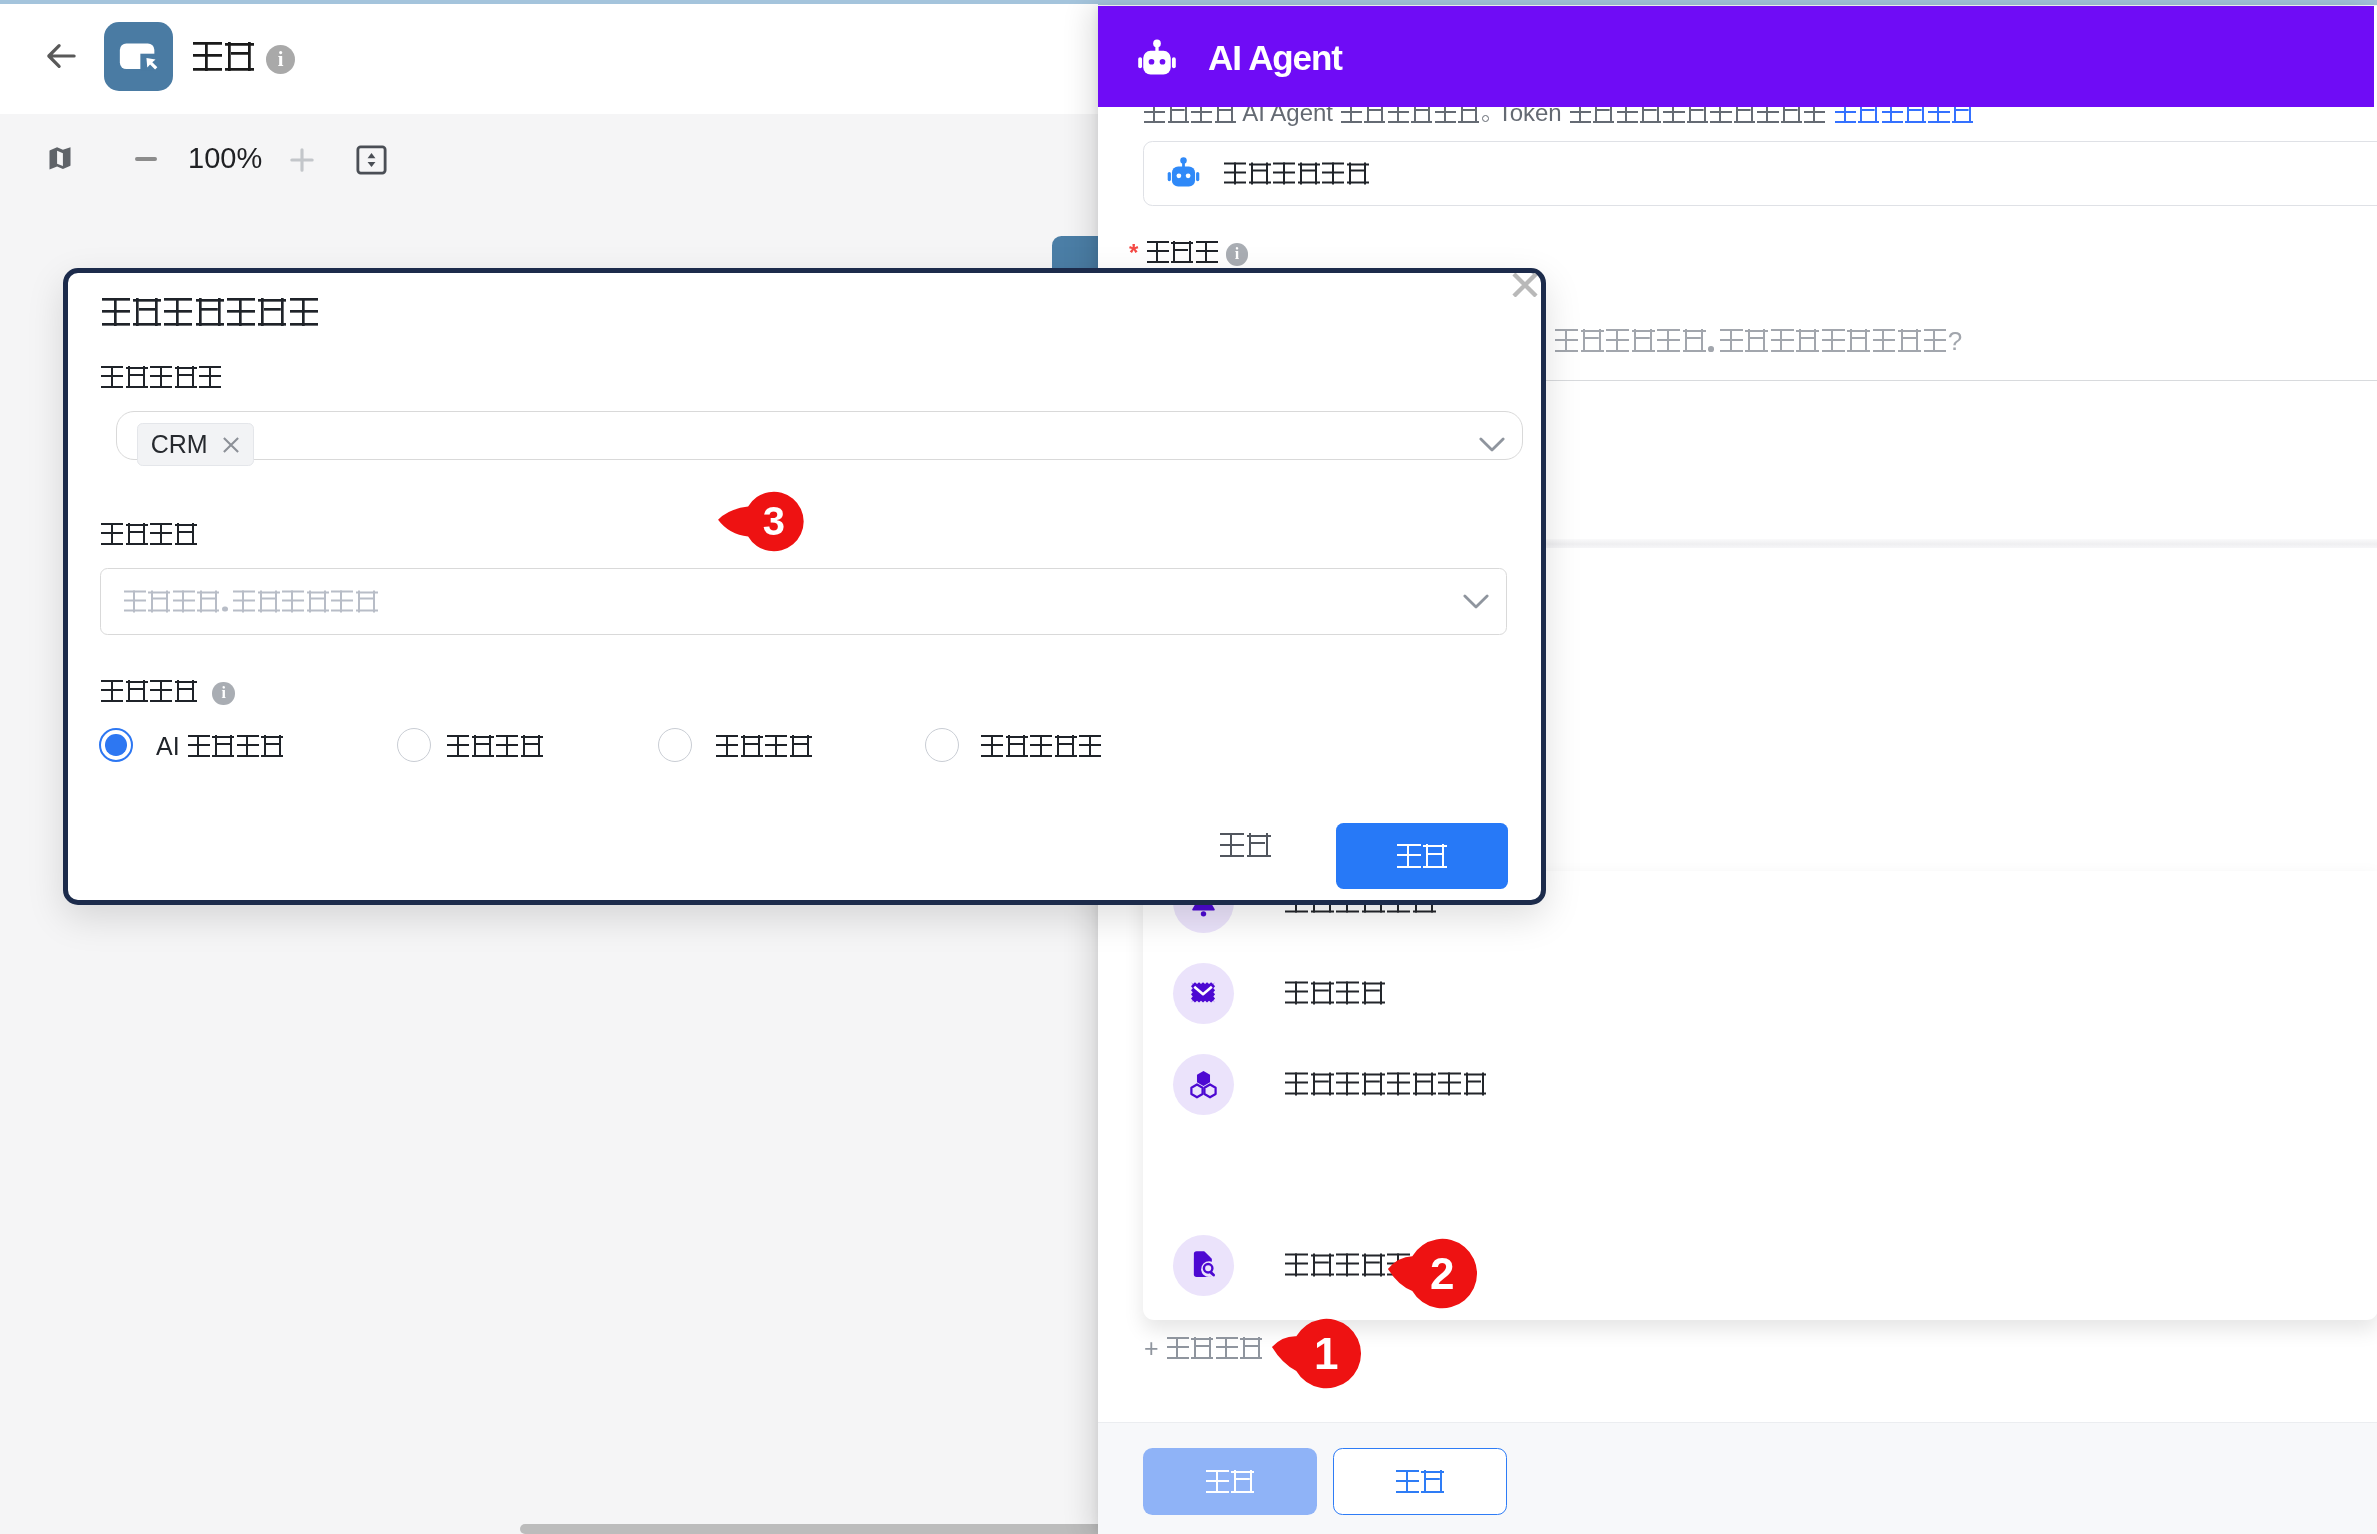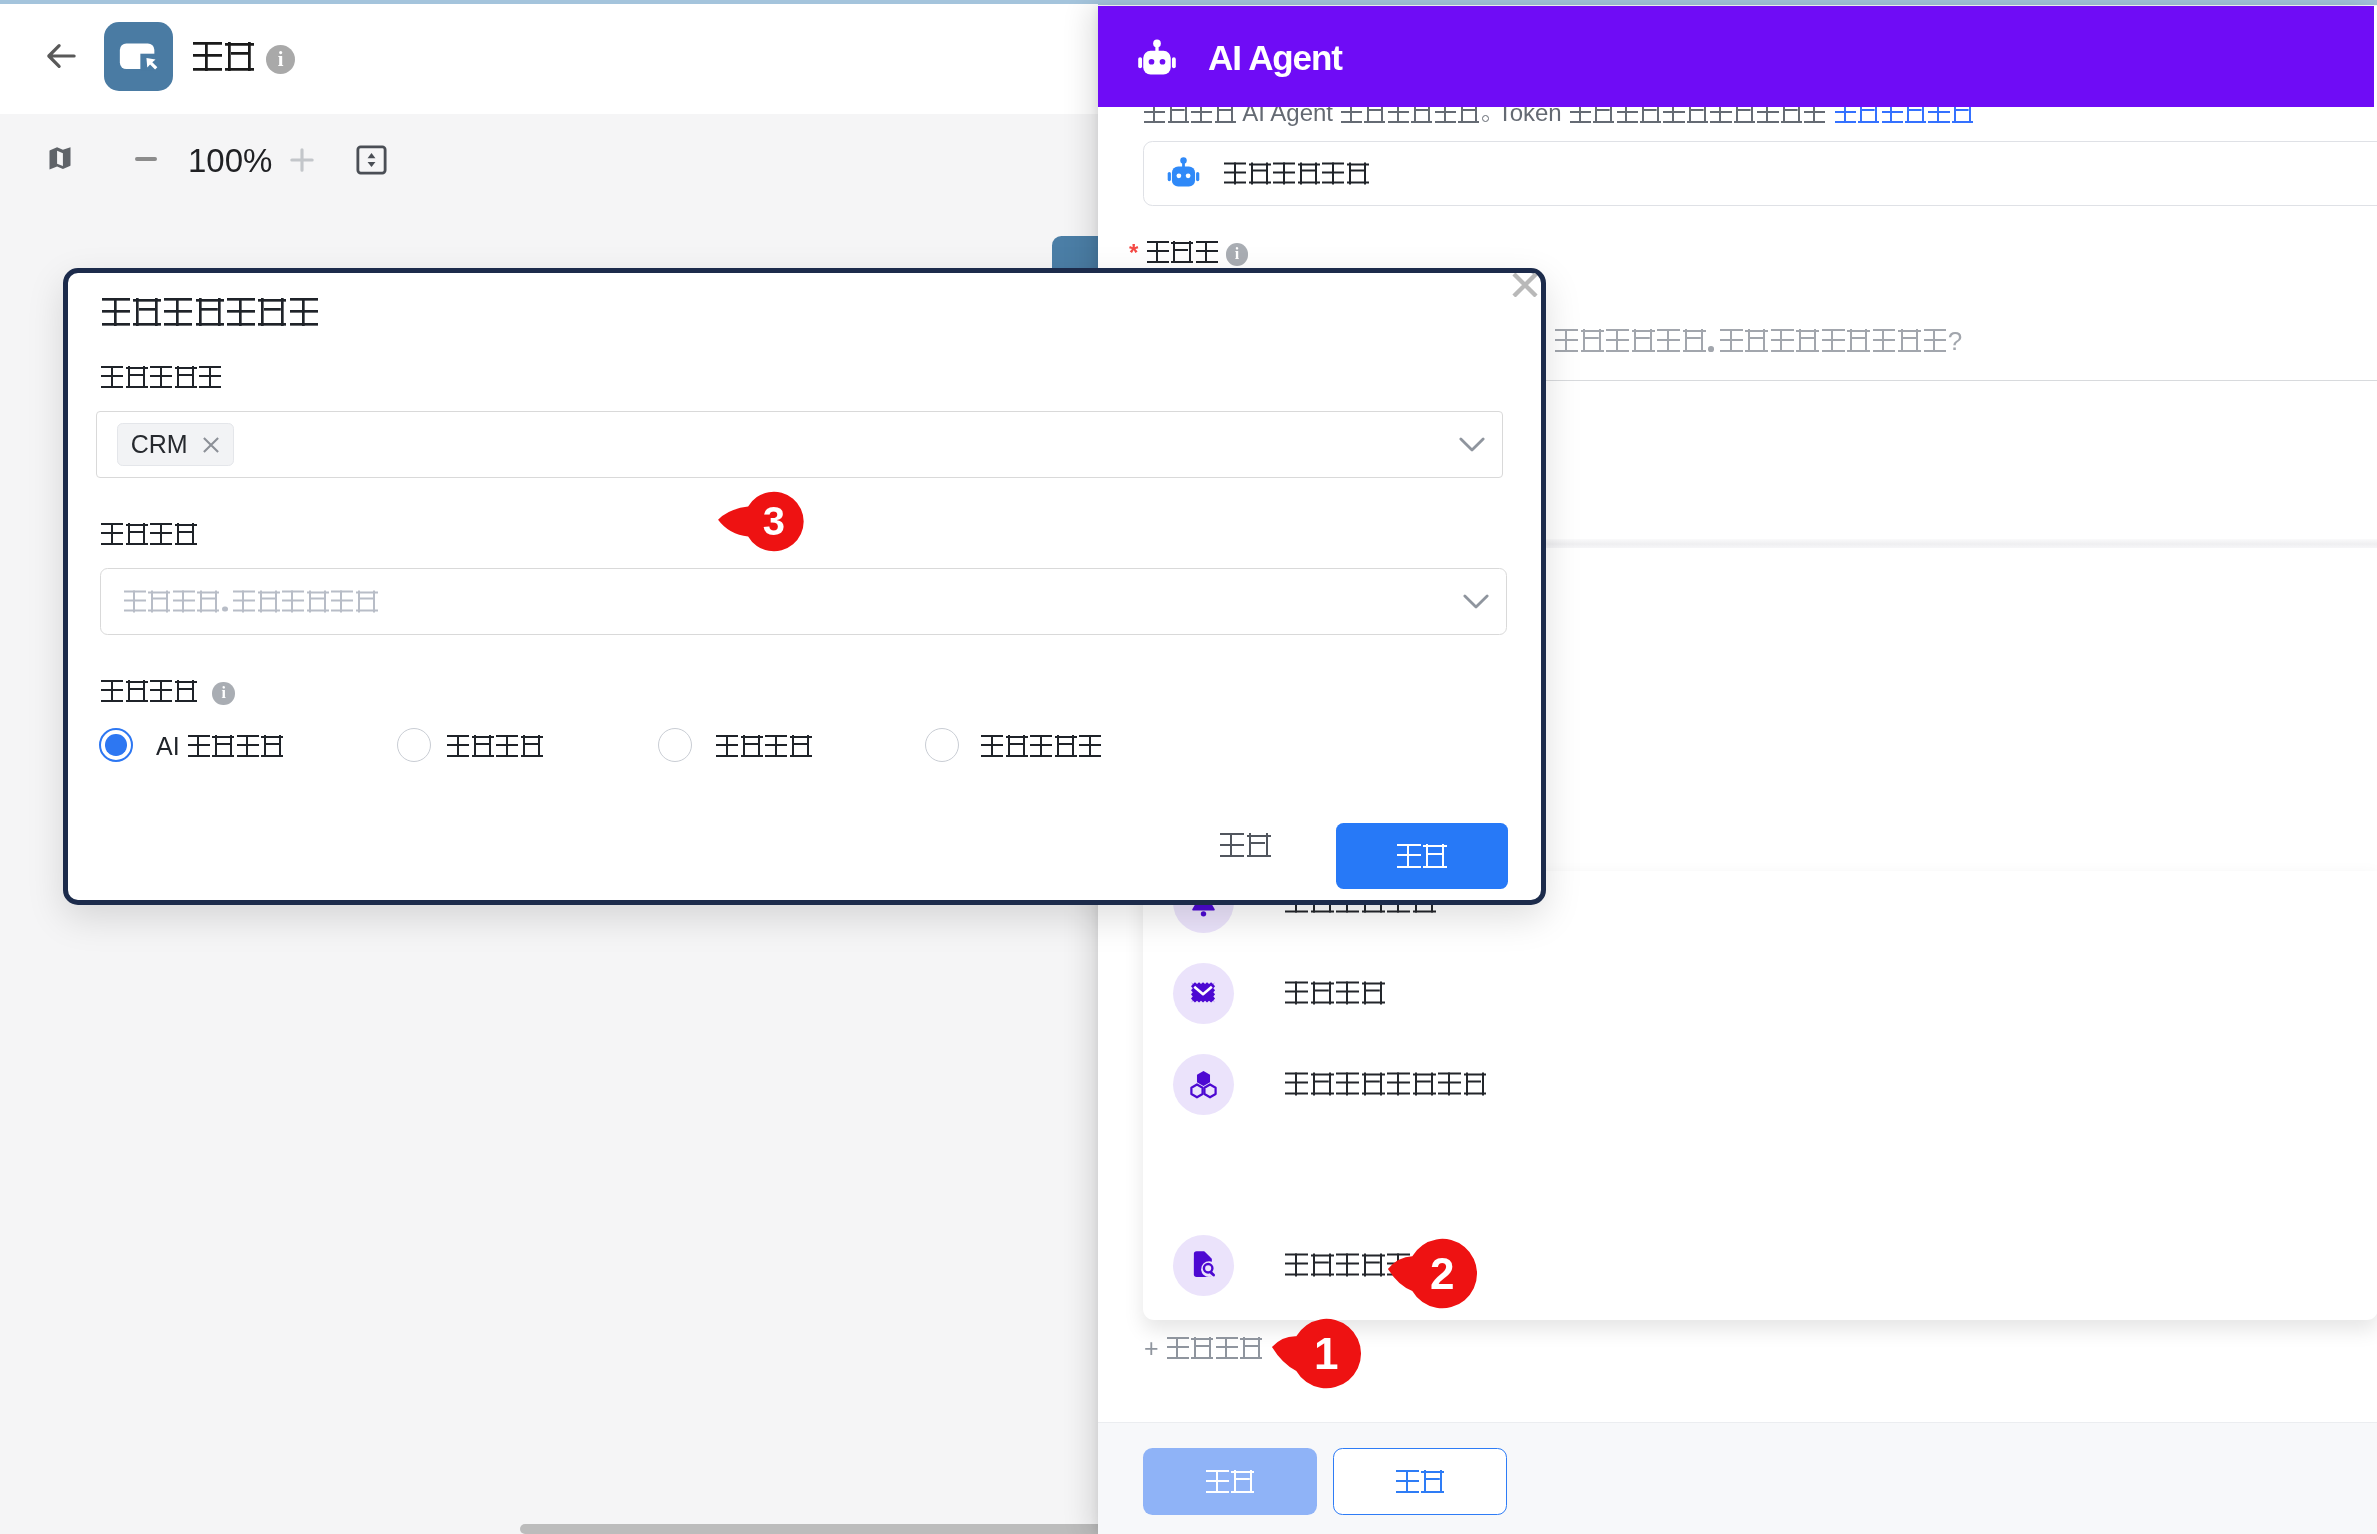--- a/index.html
+++ b/index.html
@@ -69,21 +69,21 @@
 <svg class="abs" style="left:45px;top:41px" width="32" height="30" viewBox="0 0 34 32">
   <path d="M31 16 H5 M15 5 L4 16 L15 27" fill="none" stroke="#595959" stroke-width="3.4" stroke-linecap="round" stroke-linejoin="round"></path>
 </svg>
 <div class="abs" style="left:191px;top:38px;font-size:33px;color:#1a1a1a;font-weight:500;letter-spacing:0.9px"><i class="g"></i><i class="gv"></i></div>
 <div class="abs" style="left:266px;top:45px;width:29px;height:29px;border-radius:50%;background:#a9a9a9;color:#fff;text-align:center;font-size:20.6px;font-weight:700;line-height:29px;font-family:'Liberation Serif',serif">i</div>
 
 <svg class="abs" style="left:46px;top:143px" width="28" height="32" viewBox="0 0 24 24">
   <path d="M14.5 4 L9.5 2 L3.5 4.4 C3.2 4.5 3 4.8 3 5.1 V21 L9.5 18.5 L14.5 20.5 L20.5 18.1 C20.8 18 21 17.7 21 17.4 V2 Z M9.5 5 L14.5 7 V18 L9.5 16 Z" fill="#5f6368"></path>
 </svg>
 <div class="abs" style="left:135px;top:157px;width:21.5px;height:3.7px;background:#8c8c8c;border-radius:1.9px"></div>
-<div class="abs" style="left:188px;top:142px;font-size:33px;color:#202124">100%</div>
+<div class="abs" style="left:188px;top:142px;font-size:29px;color:#202124">100%</div>
 <svg class="abs" style="left:290px;top:148px" width="24" height="24" viewBox="0 0 26 26">
   <path d="M13 2 V24 M2 13 H24" stroke="#c3c6ca" stroke-width="3.4" stroke-linecap="round"></path>
 </svg>
 <svg class="abs" style="left:356px;top:145px" width="31" height="31" viewBox="0 0 33 33">
   <rect x="2" y="2" width="29" height="28" rx="3" fill="none" stroke="#4a4e55" stroke-width="3"></rect>
   <path d="M16.5 8.5 l4.2 5.5 h-8.4 Z" fill="#4a4e55"></path>
   <path d="M16.5 23.5 l4.2 -5.5 h-8.4 Z" fill="#4a4e55"></path>
 </svg>
 <div class="abs" id="drawer"></div>
 
@@ -179,21 +179,21 @@
 <div class="abs" style="left:1333px;top:1448px;width:174px;height:67px;border-radius:9.4px;background:#fff;border:1.9px solid #2e7cf6;color:#2e7cf6;display:flex;align-items:center;justify-content:center;font-size:26px;z-index:3">
     <i class="g"></i>
     <i class="gv"></i>
   </div>
 <div class="abs" id="modal">
   <svg style="position:absolute;right:1.9px;top:0px" width="28" height="24" viewBox="0 0 30 26">
     <path d="M3 1 L27 25 M27 1 L3 25" stroke="#b9b9b9" stroke-width="4.6"></path>
   </svg>
   <div style="position:absolute;left:32px;top:21.5px;font-size:32px;font-weight:600;color:#1f2329;letter-spacing:0.9px"><i class="g"></i><i class="gv"></i><i class="g"></i><i class="gv"></i><i class="g"></i><i class="gv"></i><i class="g"></i></div>
   <div style="position:absolute;left:32px;top:90px;font-size:25px;font-weight:600;color:#1f2329"><i class="g"></i><i class="gv"></i><i class="g"></i><i class="gv"></i><i class="g"></i></div>
-  <div style="position:absolute;left:28px;top:138px;width:1407px;height:67px;border:0.9px solid #d9d9d9;border-radius:4px">
+  <div style="position:absolute;left:48px;top:138px;width:1407px;height:49px;border:0.9px solid #d9d9d9;border-radius:18px">
     <div style="position:absolute;left:19.7px;top:11.2px;height:43px;background:#f2f3f5;border:0.9px solid #e4e6ea;border-radius:5.6px;display:flex;align-items:center;padding:0 13px;font-size:25px;color:#26292e">CRM&nbsp;&nbsp;<svg width="18" height="18" viewBox="0 0 19 19">
           <path d="M2 2 L17 17 M17 2 L2 17" stroke="#8c9097" stroke-width="2.2"></path>
         </svg></div>
     <svg style="position:absolute;right:17px;top:25px" width="26" height="16" viewBox="0 0 28 17">
         <path d="M2 2 L14 14 L26 2" fill="none" stroke="#8f959e" stroke-width="3" stroke-linecap="round" stroke-linejoin="round"></path>
       </svg>
   </div>
   <div style="position:absolute;left:32px;top:247px;font-size:25px;font-weight:600;color:#1f2329"><i class="g"></i><i class="gv"></i><i class="g"></i><i class="gv"></i></div>
   <div style="position:absolute;left:32px;top:295px;width:1407px;height:67px;border:0.9px solid #d9d9d9;border-radius:7.5px">
     <div style="position:absolute;left:21.5px;top:50%;transform:translateY(-50%);font-size:25px;color:#b8bdc7"><i class="g"></i><i class="gv"></i><i class="g"></i><i class="gv"></i><i class="gd"></i><i class="g"></i><i class="gv"></i><i class="g"></i><i class="gv"></i><i class="g"></i><i class="gv"></i></div>

